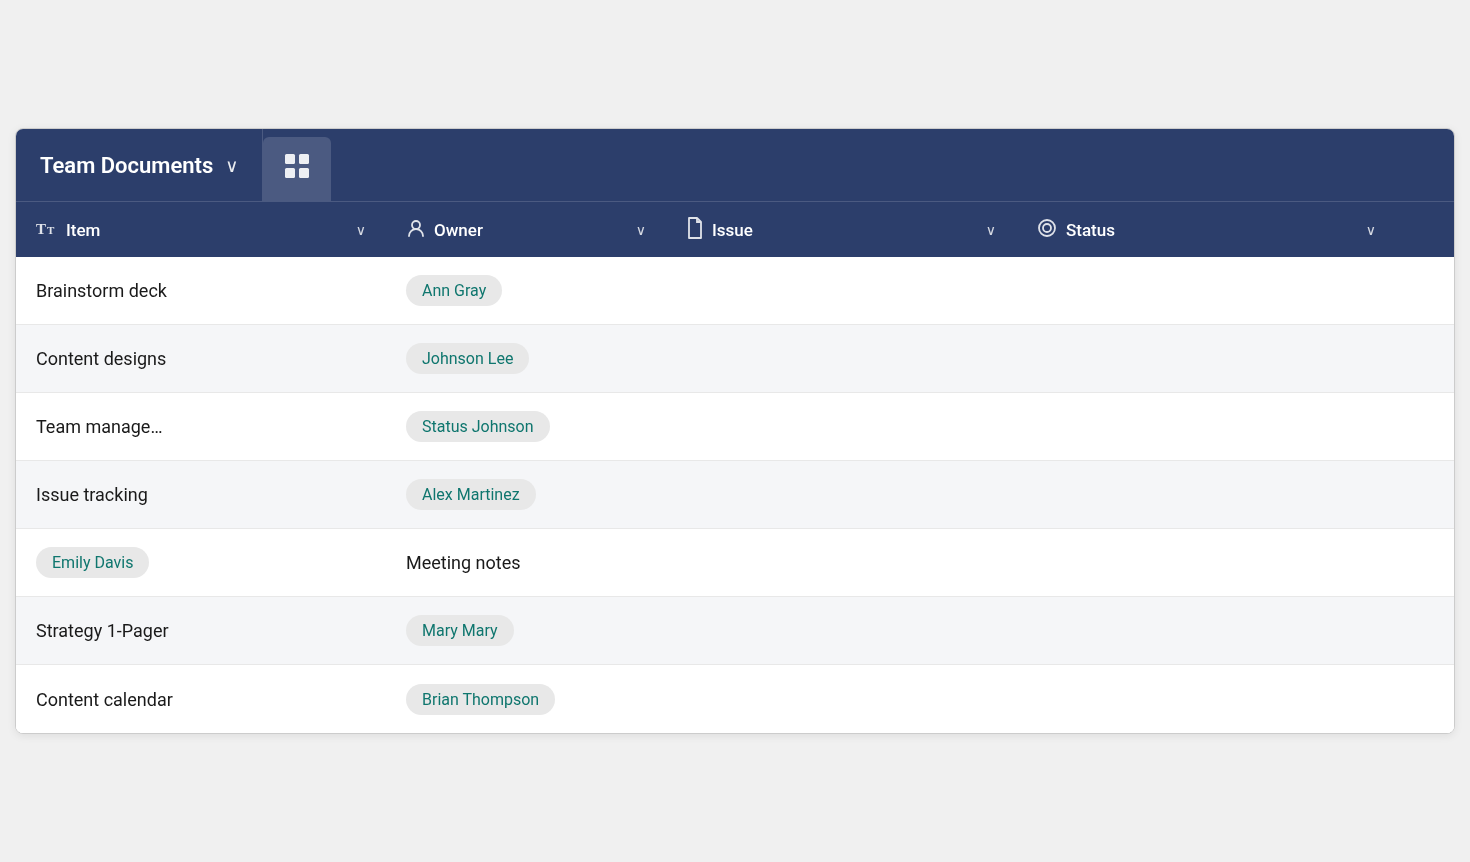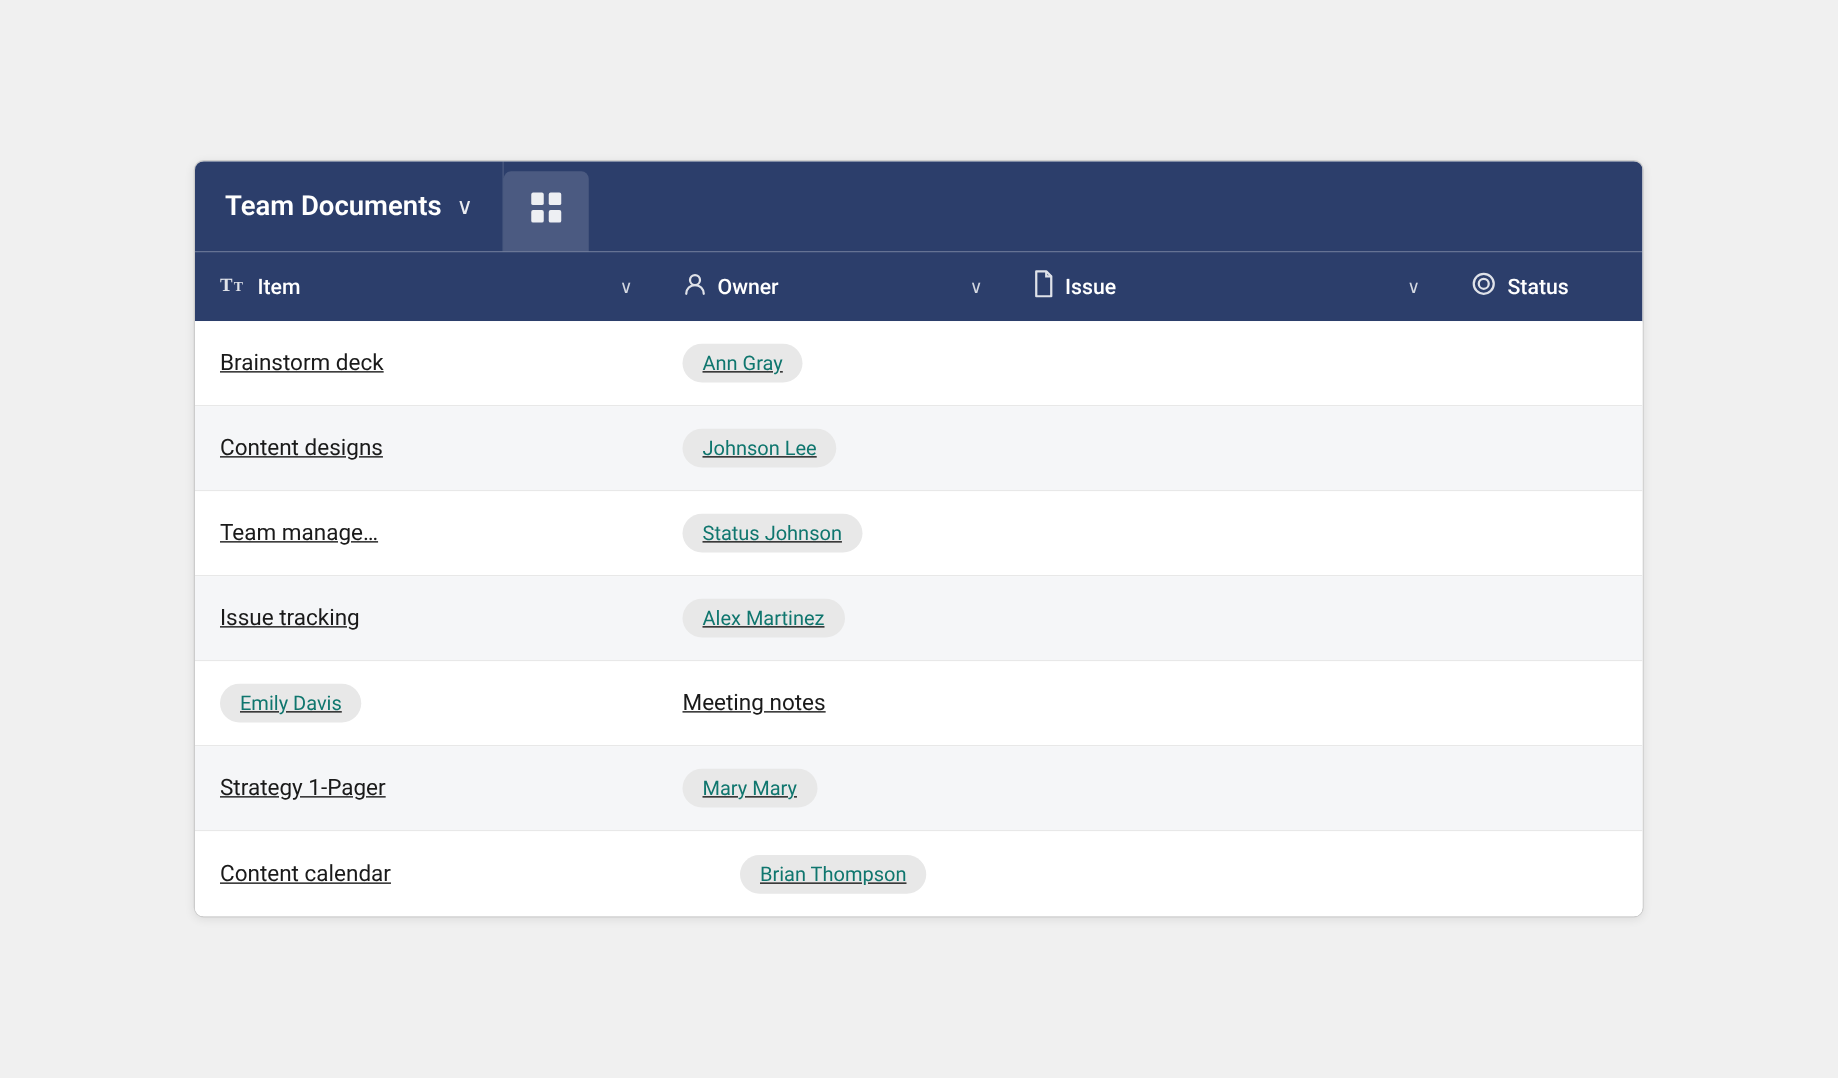--- a/index.html
+++ b/index.html
@@ -15,21 +15,21 @@
       justify-content: center;
       min-height: 100vh;
       font-family: -apple-system, BlinkMacSystemFont, 'Segoe UI', Roboto, sans-serif;
     }
 
     .table-container {
       background: #ffffff;
       border: 1.5px solid #cccccc;
       border-radius: 8px;
       overflow: hidden;
-      width: 1160px;
+      width: 1440px;
       box-shadow: 0 2px 8px rgba(0,0,0,0.08);
     }
 
     .table-header-bar {
       background: #2c3e6b;
       display: flex;
       align-items: stretch;
       height: 72px;
     }
 
@@ -95,41 +95,39 @@
     }
 
     .col-header-chevron {
       margin-left: auto;
       font-size: 14px;
       opacity: 0.8;
     }
 
     .table-body {
       background: #ffffff;
-      text-decoration: underline;
     }
 
     .table-row {
       display: grid;
       grid-template-columns: 370px 280px 350px 380px;
       min-height: 68px;
       border-bottom: 1px solid #e8e8e8;
     }
 
     .table-row:nth-child(even) {
       background: #f5f6f8;
     }
 
     .table-row:nth-child(odd) {
       background: #ffffff;
     }
 
     .table-row:last-child {
       border-bottom: none;
-      gap: 46px;
     }
 
     .cell {
       display: flex;
       align-items: center;
       padding: 0 20px;
     }
 
     .cell-item-name {
       font-size: 18px;

